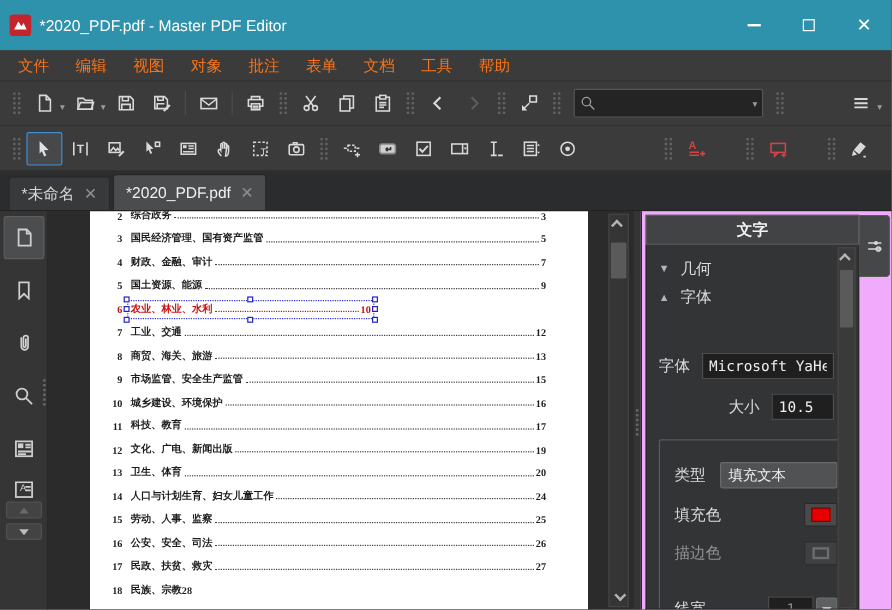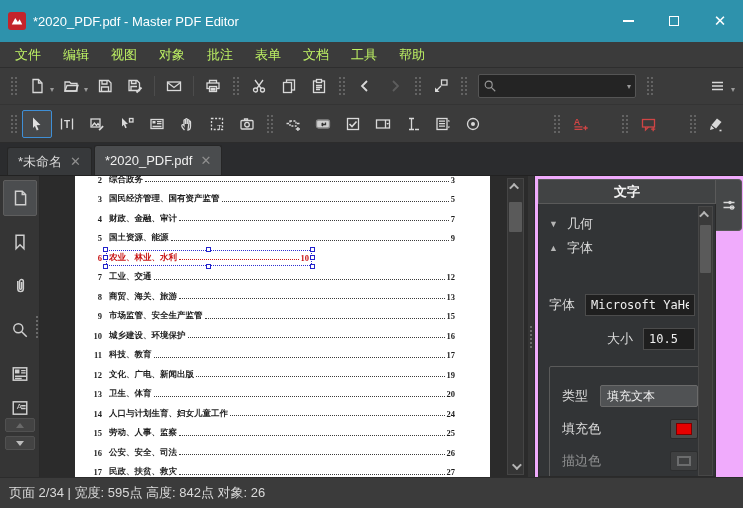--- a/index.html
+++ b/index.html
@@ -11,21 +11,21 @@
   .titlebar { height:42px; background:#2e92ac; display:flex; align-items:center; padding-left:8px; flex:0 0 auto; }
   .applogo { width:18px; height:18px; background:#c4242b; border-radius:3px; display:flex; align-items:center; justify-content:center; margin-right:7px; }
   .title-text { color:#fff; font-size:13px; }
   .winbtns { margin-left:auto; display:flex; height:100%; }
   .winbtn { width:46px; height:100%; display:flex; align-items:center; justify-content:center; color:#fff; font-size:15px; cursor:default; }
   .wb-max i { display:block; width:10px; height:10px; border:1.5px solid #fff; }
   .wb-min i { display:block; width:11px; height:1.5px; background:#fff; }
 
   
   .menubar { height:26px; background:#3b3b3b; border-bottom:1px solid #2e2e2e; display:flex; align-items:center; padding-left:4px; flex:0 0 auto; }
-  .menu-item { color:#bef264; font-size:13px; padding:0 11px; line-height:25px; }
+  .menu-item { color:#f97316; font-size:13px; padding:0 11px; line-height:25px; }
 
   
   .toolbar { background:#3b3b3b; display:flex; align-items:center; flex:0 0 auto; padding:0 6px; }
   .tb1 { height:37px; border-bottom:1px solid #343434; }
   .tb2 { height:38px; border-bottom:1px solid #2c2c2c; }
   .tbtn { width:30px; height:28px; display:flex; align-items:center; justify-content:center; border:1px solid transparent; border-radius:2px; flex:0 0 auto; }
   .tbtn svg { stroke:#d9d9d9; fill:none; stroke-width:1.3; }
   .tbtn.red svg { stroke:#d04545; }
   .tbtn.active { background:#46484a; border-color:#3f8fd6; }
   .tbtn.dim svg { stroke:#5d5d5d; }
@@ -706,17 +706,14 @@
           <svg width="16" height="16" viewBox="0 0 16 16">
             <path d="M2.5 5.5h11M2.5 10.5h11"></path>
             <circle cx="9" cy="5.5" r="1.7" fill="#d9d9d9" stroke="none"></circle>
             <circle cx="11" cy="10.5" r="1.7"></circle>
           </svg>
         </div>
       </div>
     </div>
   </div>
 
-  <div class="statusbar">
-    <span class="status-text">页面 2/34 | 宽度: 595点 高度: 842点 对象: 26</span>
-  </div>
 
 </div>
 
 </body></html>

